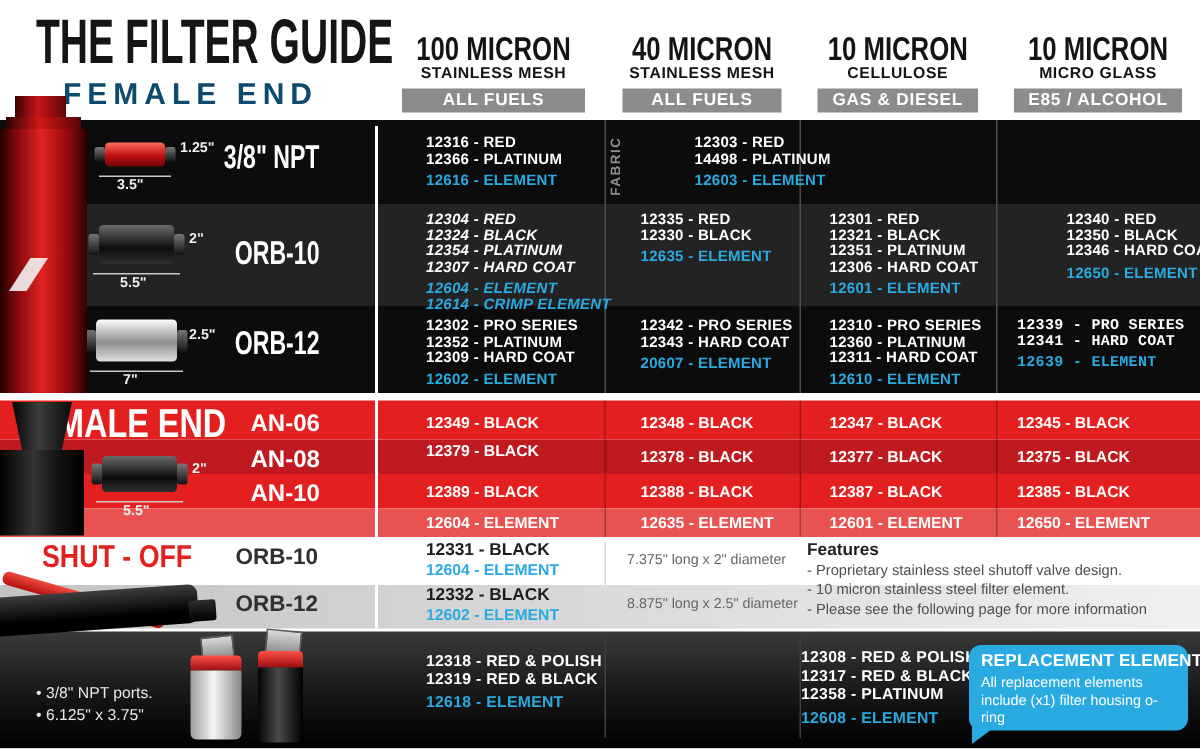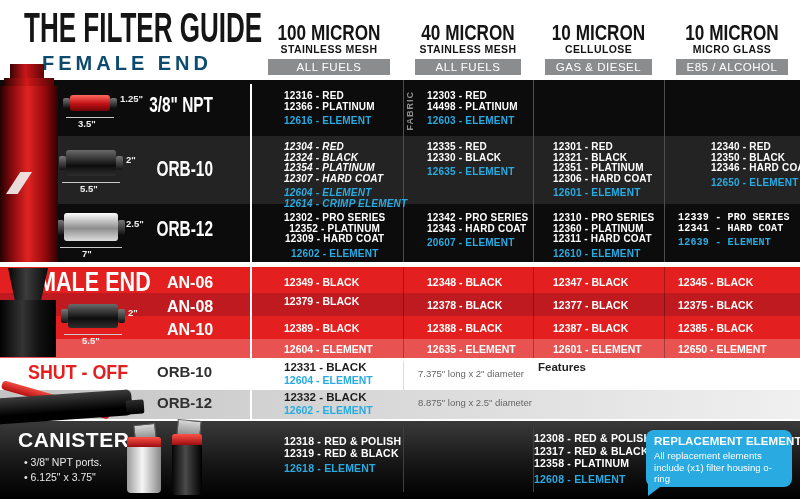--- a/index.html
+++ b/index.html
@@ -8,21 +8,21 @@
 
   
   .title{position:absolute;left:24px;top:4px;font-size:42px;font-weight:bold;color:#151515;
          white-space:nowrap;transform:scaleX(.62);transform-origin:0 0;letter-spacing:0px;}
   .subtitle{position:absolute;left:42px;top:52px;font-size:20px;font-weight:bold;color:#0c4a6e;
             letter-spacing:4px;white-space:nowrap;}
   .col-head{position:absolute;top:20px;text-align:center;color:#141414;}
   .col-head .micron{font-size:22px;font-weight:bold;white-space:nowrap;transform:scaleX(.78);}
   .col-head .media{font-size:10.5px;font-weight:bold;letter-spacing:.4px;margin-top:-3px;}
   .col-head .badge{display:inline-block;margin-top:4px;background:#8a8c8e;color:#fff;
-                   font-weight:normal;font-size:11.5px;padding:2px 0;width:82%;letter-spacing:.5px;}
+                   font-weight:bold;font-size:11.5px;padding:2px 0;width:82%;letter-spacing:.5px;}
 
   
   .sec{position:absolute;left:0;width:800px;}
   #sec-female{top:80px;height:182px;}
   .frow{position:absolute;left:0;width:800px;}
   .row-dark{background:#0c0c0c;}
   .row-mid{background:#232323;}
   #sec-male{top:262px;height:96px;background:#fff;}
   .stripe{position:absolute;left:0;width:800px;}
   #sec-shutoff{top:358px;height:63px;background:#ffffff;}
@@ -187,21 +187,21 @@
 
   <div class="cell cl1" style="top:91px;">
     <div>
         <div class="part-line">12316 - RED</div>
         <div class="part-line">12366 - PLATINUM</div>
       </div>
     <div class="els">
         <div class="el-line">12616 - ELEMENT</div>
       </div>
   </div>
-  <div class="cell cl2" style="top:91px;">
+  <div class="cell cl2" style="top:91px;margin-left:36px;">
     <div>
         <div class="part-line">12303 - RED</div>
         <div class="part-line">14498 - PLATINUM</div>
       </div>
     <div class="els">
         <div class="el-line">12603 - ELEMENT</div>
       </div>
   </div>
 
   <div class="cell cl1" style="top:142px;font-style:italic;">
@@ -240,21 +240,21 @@
     <div>
         <div class="part-line">12340 - RED</div>
         <div class="part-line">12350 - BLACK</div>
         <div class="part-line">12346 - HARD COAT</div>
       </div>
     <div class="els">
         <div class="el-line">12650 - ELEMENT</div>
       </div>
   </div>
 
-  <div class="cell cl1" style="top:213px;text-align:center;">
+  <div class="cell cl1" style="top:213px;">
     <div>
         <div class="part-line">12302 - PRO SERIES</div>
         <div class="part-line">12352 - PLATINUM</div>
         <div class="part-line">12309 - HARD COAT</div>
       </div>
     <div class="els">
         <div class="el-line">12602 - ELEMENT</div>
       </div>
   </div>
   <div class="cell cl2" style="top:213px;">
@@ -337,26 +337,30 @@
   <div class="so-label" style="top:394px;">ORB-12</div>
 
   <div class="so-part" style="top:361px;">12331 - BLACK</div>
   <div class="so-el" style="top:374px;">12604 - ELEMENT</div>
   <div class="so-size" style="top:368px;">7.375" long x 2" diameter</div>
   <div class="so-part" style="top:391px;">12332 - BLACK</div>
   <div class="so-el" style="top:404px;">12602 - ELEMENT</div>
   <div class="so-size" style="top:397px;">8.875" long x 2.5" diameter</div>
 
   <div class="features-title">Features</div>
+  <div class="features-list">
+      <div class="feature-line">- Proprietary stainless steel shutoff valve design.</div>
+      <div class="feature-line">- 10 micron stainless steel filter element.</div>
+      <div class="feature-line">- Please see the following page for more information</div>
+    </div>
 
   <div class="sec" id="sec-canister"></div>
   <div class="vline vline-can" style="left:403px;top:426px;height:66px;"></div>
   <div class="vline vline-can" style="left:533px;top:426px;height:66px;"></div>
 
-  <div class="can-title">CANISTER</div>
   <div class="can-bullets">
       <div class="can-bullet">• 3/8" NPT ports.</div>
       <div class="can-bullet">• 6.125" x 3.75"</div>
     </div>
 
   <div class="cell" style="left:284px;top:436px;font-size:10.5px;line-height:11.5px;">
     <div>
         <div class="part-line">12318 - RED &amp; POLISH</div>
         <div class="part-line">12319 - RED &amp; BLACK</div>
       </div>

